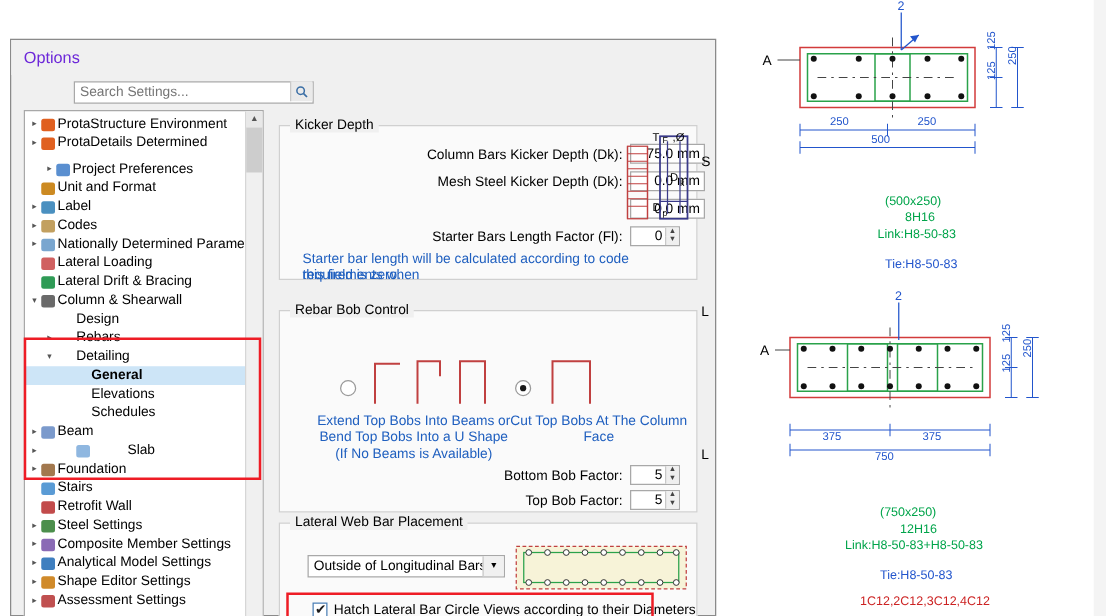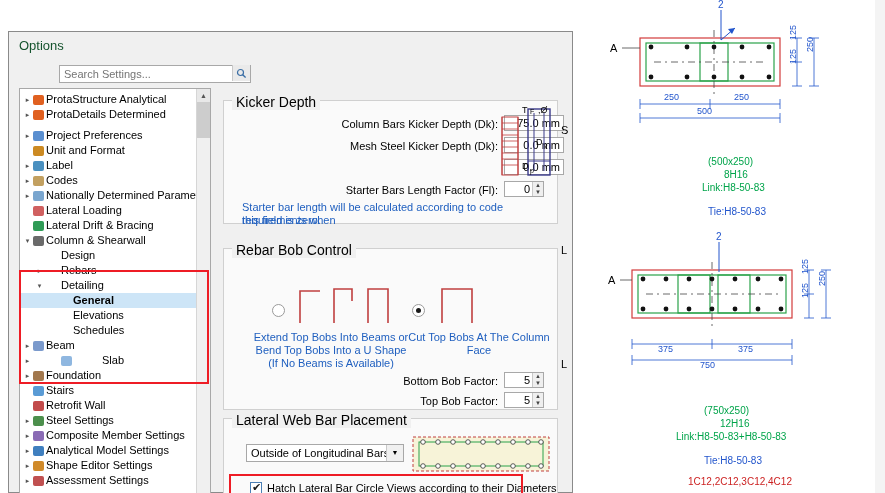--- a/index.html
+++ b/index.html
@@ -11,21 +11,21 @@
   }
   #root { position: relative; width: 885px; height: 493px; }
 
   
   .dialog {
     position: absolute; left: 8px; top: 31px; width: 565px; height: 462px;
     background: #f0f0f0; border: 1px solid #8a8a8a;
     box-sizing: border-box;
   }
   .dialog-title {
-    font-size: 13px; color: #14532d; padding: 6px 0 0 10px; height: 22px;
+    font-size: 13px; color: #6d28d9; padding: 6px 0 0 10px; height: 22px;
     background: #f0f0f0;
   }
   .dialog-body { position: absolute; left: 0; top: 26px; right: 0; bottom: 0; }
 
   
   .search-row { position: absolute; left: 10px; top: 6px; width: 192px; height: 18px; margin-left: 40px; }
   .search-box {
     width: 100%; height: 100%; box-sizing: border-box;
     border: 1px solid #a8a8a8; background: #fff; font-size: 11px;
     color: #888; padding: 1px 20px 1px 4px;
@@ -52,21 +52,21 @@
   .node .ico { width: 14px; height: 13px; flex: none; margin-right: 2px; position: relative; }
   .node .lbl { font-size: 11px; color: #000; }
   .node.sel { background: #cde5f7; }
 
   
   .group {
     position: absolute; border: 1px solid #d0d0d0; background: #fafafa;
   }
   .group > .gtitle {
     position: absolute; left: 8px; top: -7px; background: #f0f0f0;
-    font-size: 14px; padding: 0 4px; color: #000;
+    font-size: 11px; padding: 0 4px; color: #000;
   }
   .lbl-r { position: absolute; font-size: 11px; color: #000; text-align: right; }
   .field {
     position: absolute; width: 60px; height: 16px; box-sizing: border-box;
     border: 1px solid #a8a8a8; background: #fff; font-size: 11px;
     text-align: right; padding: 0 3px; line-height: 14px; color: #000;
   }
   .field.spin { width: 40px; padding-right: 13px; }
   .spin-btns { position: absolute; width: 11px; height: 14px; }
   .spin-btns div { height: 7px; font-size: 6px; line-height: 7px; text-align: center; color: #444; background: #efefef; border-left: 1px solid #c9c9c9;}
@@ -117,29 +117,29 @@
             <line x1="6.7" y1="6.7" x2="9.6" y2="9.6" stroke="#3a6ea5" stroke-width="1.4"></line>
           </svg>
         </div>
       </div>
 
       <div class="tree">
         <div id="tree-items" style="position:absolute; left:0; top:3px; right:13px;">
             <div class="node" style="padding-left: 2px;">
               <span class="exp">▸</span>
               <span class="ico" style="background: rgb(224, 96, 32); width: 11px; height: 10px; border-radius: 2px; margin-top: 0px;"></span>
-              <span class="lbl">ProtaStructure Analytical</span>
+              <span class="lbl">ProtaStructure Environment</span>
             </div>
             <div class="node" style="padding-left: 2px;">
               <span class="exp">▸</span>
               <span class="ico" style="background: rgb(224, 96, 32); width: 11px; height: 10px; border-radius: 2px; margin-top: 0px;"></span>
               <span class="lbl">ProtaDetails Determined</span>
             </div>
             <div style="height: 6px;"></div>
-            <div class="node" style="padding-left: 2px;">
+            <div class="node" style="padding-left: 2px; margin-left: 12px;">
               <span class="exp">▸</span>
               <span class="ico" style="background: rgb(90, 143, 208); width: 11px; height: 10px; border-radius: 2px; margin-top: 0px;"></span>
               <span class="lbl">Project Preferences</span>
             </div>
             <div class="node" style="padding-left: 2px;">
               <span class="exp"></span>
               <span class="ico" style="background: rgb(204, 138, 34); width: 11px; height: 10px; border-radius: 2px; margin-top: 0px;"></span>
               <span class="lbl">Unit and Format</span>
             </div>
             <div class="node" style="padding-left: 2px;">

